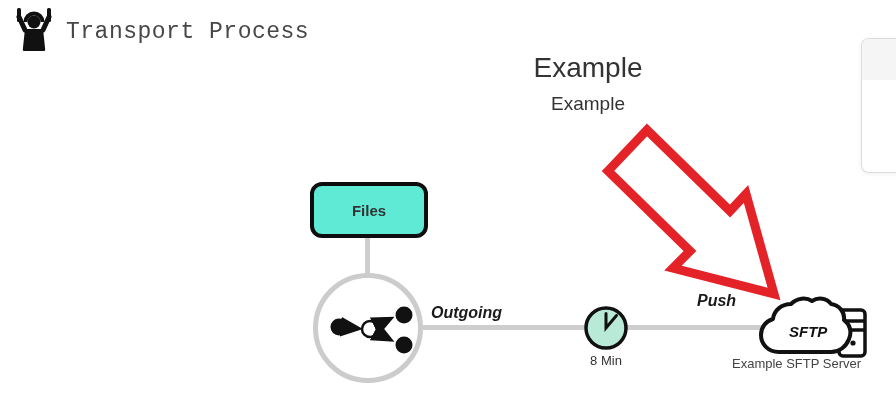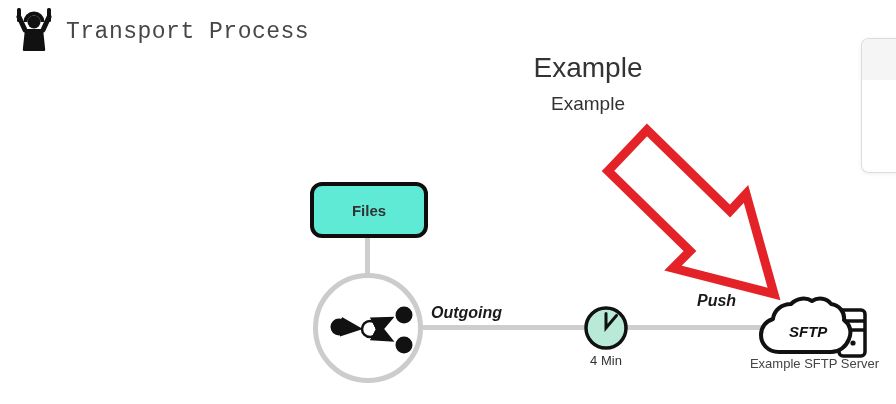--- a/index.html
+++ b/index.html
@@ -29,21 +29,21 @@
     font-size:15px; font-weight:bold; color:#333;
   }
 
   
   .flow-label { font-size:16px; font-weight:bold; color:#1a1a1a;font-style:italic; }
   .lbl-outgoing { left:431px; top:304px; }
   .lbl-push     { left:697px; top:292px; }
 
   .schedule-text { left:545px; top:351px; width:122px; text-align:center;
                    font-size:13px; color:#333; line-height:19px; }
-  .target-label  { left:732px; top:356px; width:165px; text-align:center;
+  .target-label  { left:732px; top:356px; width:165px; text-align:left;
                    font-size:13px; color:#444; }
 
   
   .node-circle { fill:#fff; stroke:var(--node-border-gray,#cccccc); stroke-width:5; }
   .dot { fill:#111; }
   .open-dot { fill:#fff; stroke:#111; stroke-width:2.5; }
   .flow-arrow { stroke:#111; stroke-width:2.5; fill:none; }
   .clock-face { fill:var(--clock-fill,#b9e9d7); stroke:#111; stroke-width:3.5; }
   .clock-hand { stroke:#111; stroke-width:3; stroke-linecap:round; fill:none; }
   .cloud-path { fill:#fff; stroke:#111; stroke-width:4; stroke-linejoin:round; }
@@ -107,21 +107,21 @@
     <line class="flow-arrow" x1="71.5" y1="67" x2="84" y2="73.5" marker-end="url(#ah)"></line>
   </svg>
 
   <div class="abs flow-label lbl-outgoing">Outgoing</div>
 
   <svg class="abs" style="left:582px; top:303px;" width="48" height="50" viewBox="0 0 48 50">
     <circle class="clock-face" cx="24" cy="25" r="20"></circle>
     <polyline class="clock-hand" points="24,10.5 24,25 34.5,12.5" fill="none"></polyline>
   </svg>
   <div class="abs schedule-text">
-    <div>4 Min</div>
+    <div>8 Min</div>
   </div>
 
   <div class="abs flow-label lbl-push">Push</div>
 
   <svg class="abs" style="left:752px; top:288px;" width="126" height="72" viewBox="0 0 126 72">
     <rect class="tower" x="87" y="22" width="26" height="46" rx="4"></rect>
     <line class="tower-slat" x1="87" y1="33" x2="113" y2="33"></line>
     <line class="tower-slat" x1="87" y1="42" x2="113" y2="42"></line>
     <circle cx="101" cy="55" r="2.6" fill="#111"></circle>
     <path class="cloud-path" d="M27,64 C16,64 9,56 9,47 C9,39 14,33 21,31 C22,22 30,16 39,16 C45,10 54,9 60,13 C66,9 75,10 79,16 C87,17 93,24 92,32 C98,36 100,44 97,51 C94,59 87,64 79,64 Z"></path>

